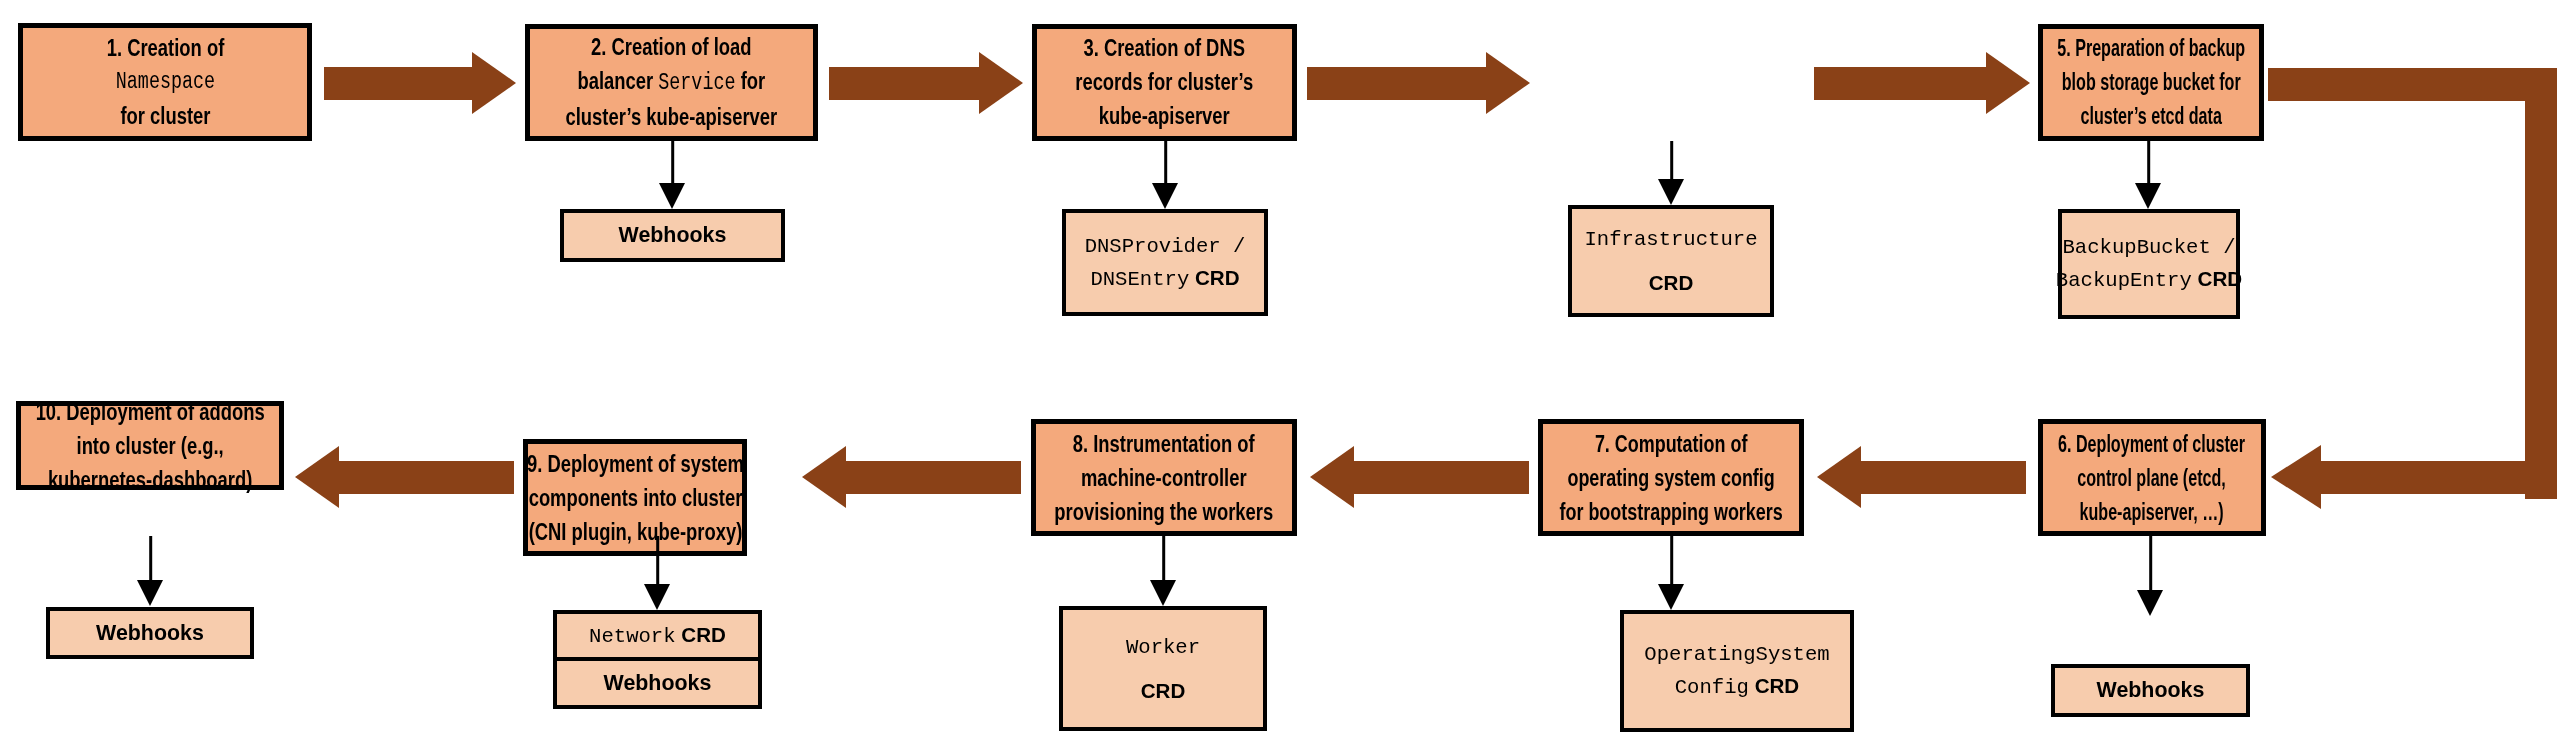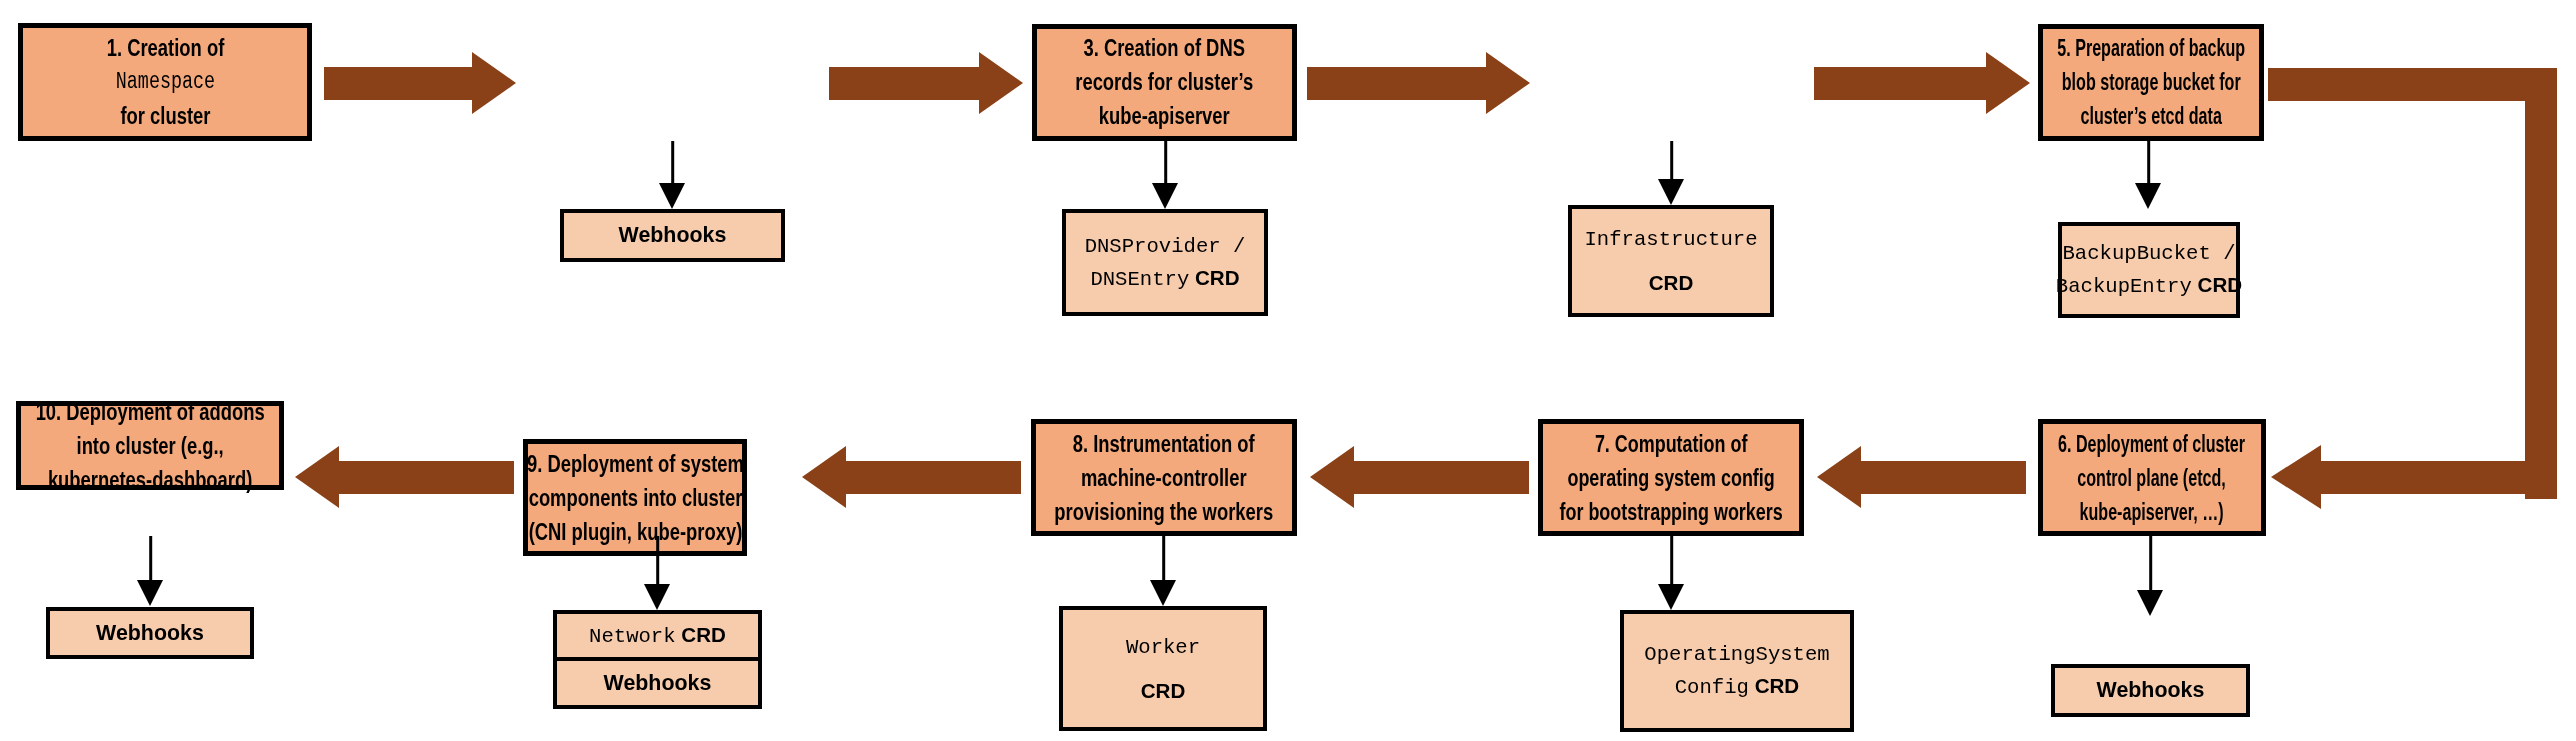--- a/index.html
+++ b/index.html
@@ -69,20 +69,27 @@
   <div class="mainbox" style="left:18px;top:23px;width:294px;height:118px">
     <div class="lines">
       <span class="line">1. Creation of</span>
       <span class="line mono">Namespace</span>
       <span class="line">for cluster</span>
     </div>
   </div>
 
   <div class="harrow right" style="left:324px;top:52px;width:192px"></div>
 
+  <div class="mainbox" style="left:525px;top:23.5px;width:293px;height:117px">
+    <div class="lines">
+      <span class="line">2. Creation of load</span>
+      <span class="line"><span>balancer </span><span class="mono">Service</span><span> for</span></span>
+      <span class="line">cluster’s kube-apiserver</span>
+    </div>
+  </div>
 
   <div class="harrow right" style="left:829px;top:52px;width:194px"></div>
 
   <div class="mainbox" style="left:1032px;top:23.5px;width:265px;height:117px">
     <div class="lines">
       <span class="line">3. Creation of DNS</span>
       <span class="line">records for cluster’s</span>
       <span class="line">kube-apiserver</span>
     </div>
   </div>
@@ -112,21 +119,21 @@
   <div class="subbox" style="left:1062px;top:209px;width:206px;height:107px">
     <span class="subline mono">DNSProvider /</span>
     <span class="subline"><span class="mono">DNSEntry</span><span class="crd"> CRD</span></span>
   </div>
 
   <div class="subbox" style="left:1568px;top:205px;width:206px;height:112px">
     <span class="subline mono">Infrastructure</span>
     <span class="subline crd">CRD</span>
   </div>
 
-  <div class="subbox" style="left:2058px;top:222px;width:182px;height:96px">
+  <div class="subbox" style="left:2058px;top:209px;width:182px;height:110px">
     <span class="subline mono">BackupBucket /</span>
     <span class="subline"><span class="mono">BackupEntry</span><span class="crd"> CRD</span></span>
   </div>
 
   <div class="bar" style="left:2268px;top:68px;width:289px;height:33px"></div>
   <div class="bar" style="left:2525px;top:68px;width:32px;height:431px"></div>
   <div class="bar" style="left:2318px;top:461px;width:239px;height:33px"></div>
   <div class="tri-left" style="left:2271px;top:445px"></div>
 
   <div class="mainbox" style="left:16.4px;top:401px;width:268px;height:89px">

